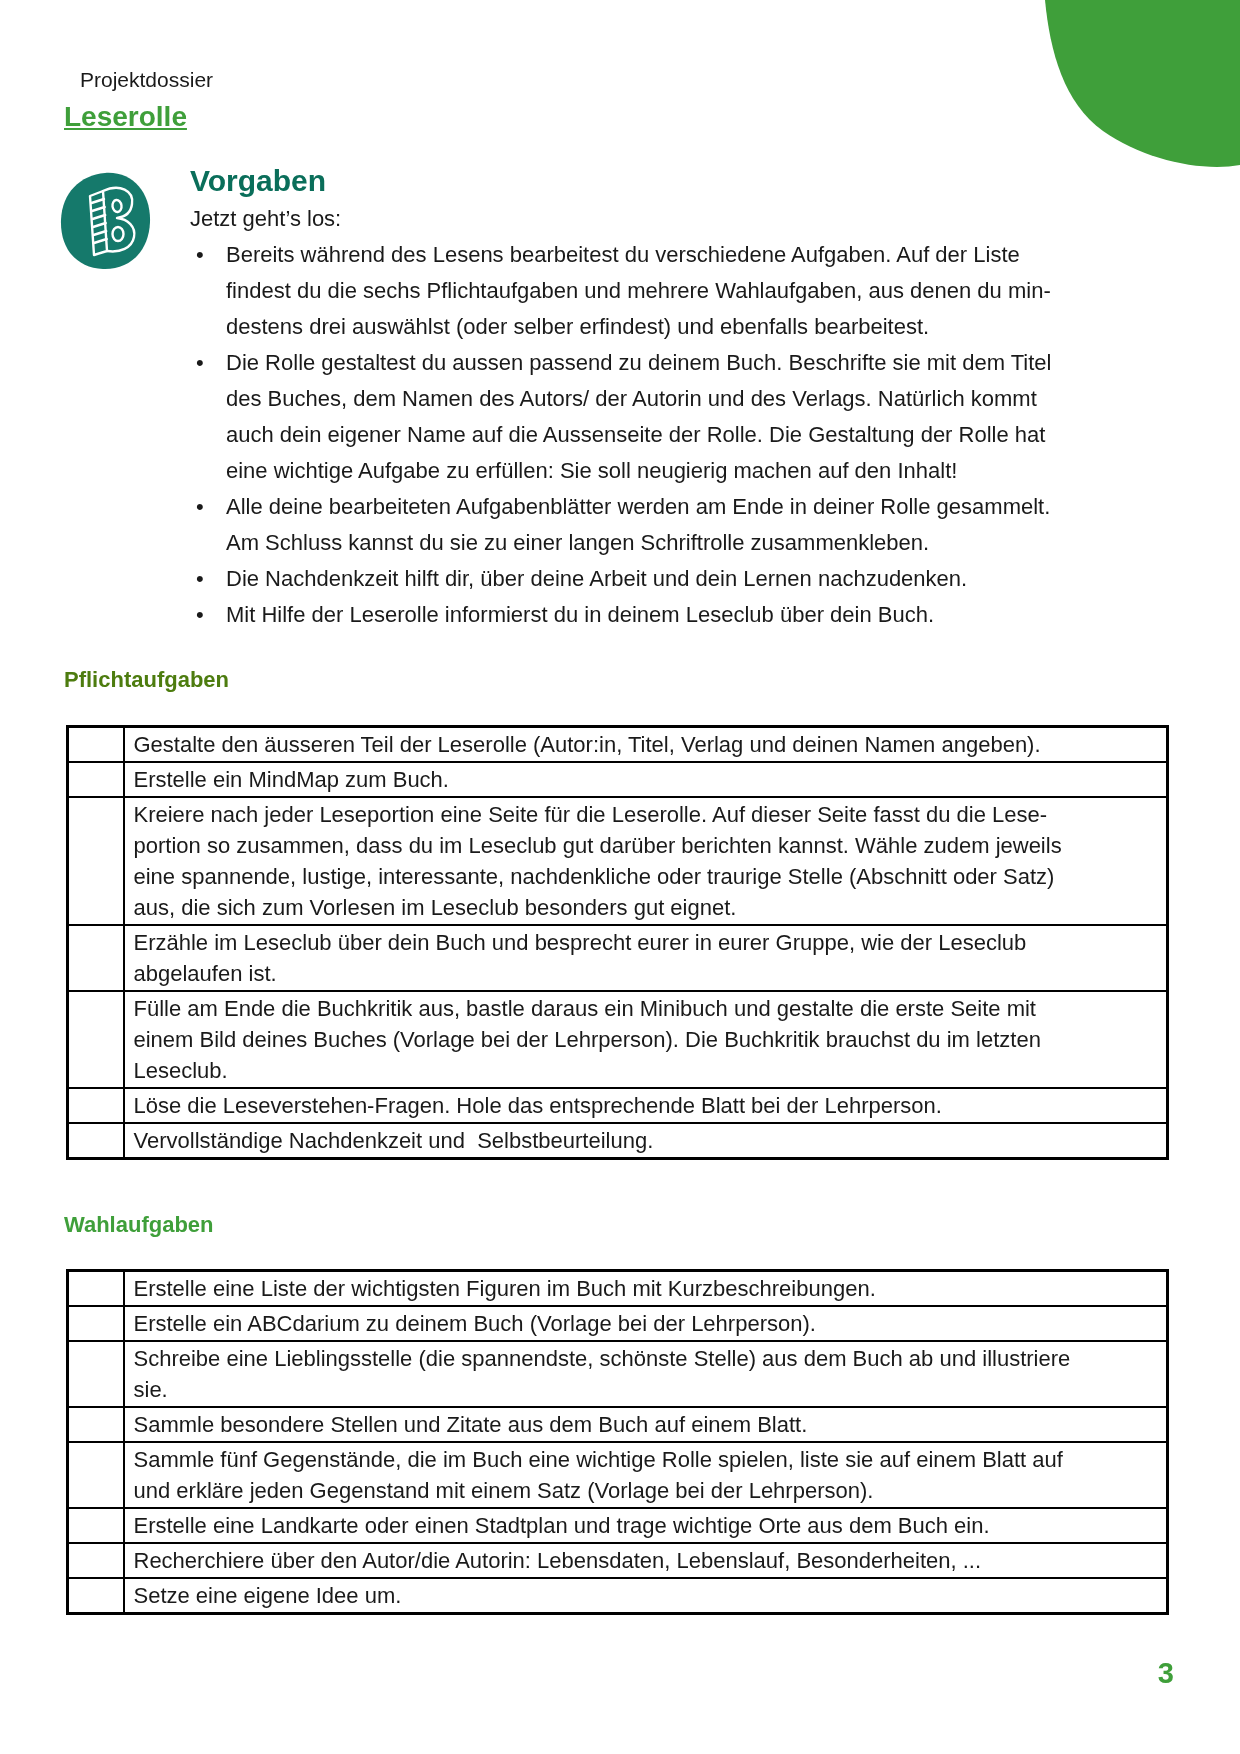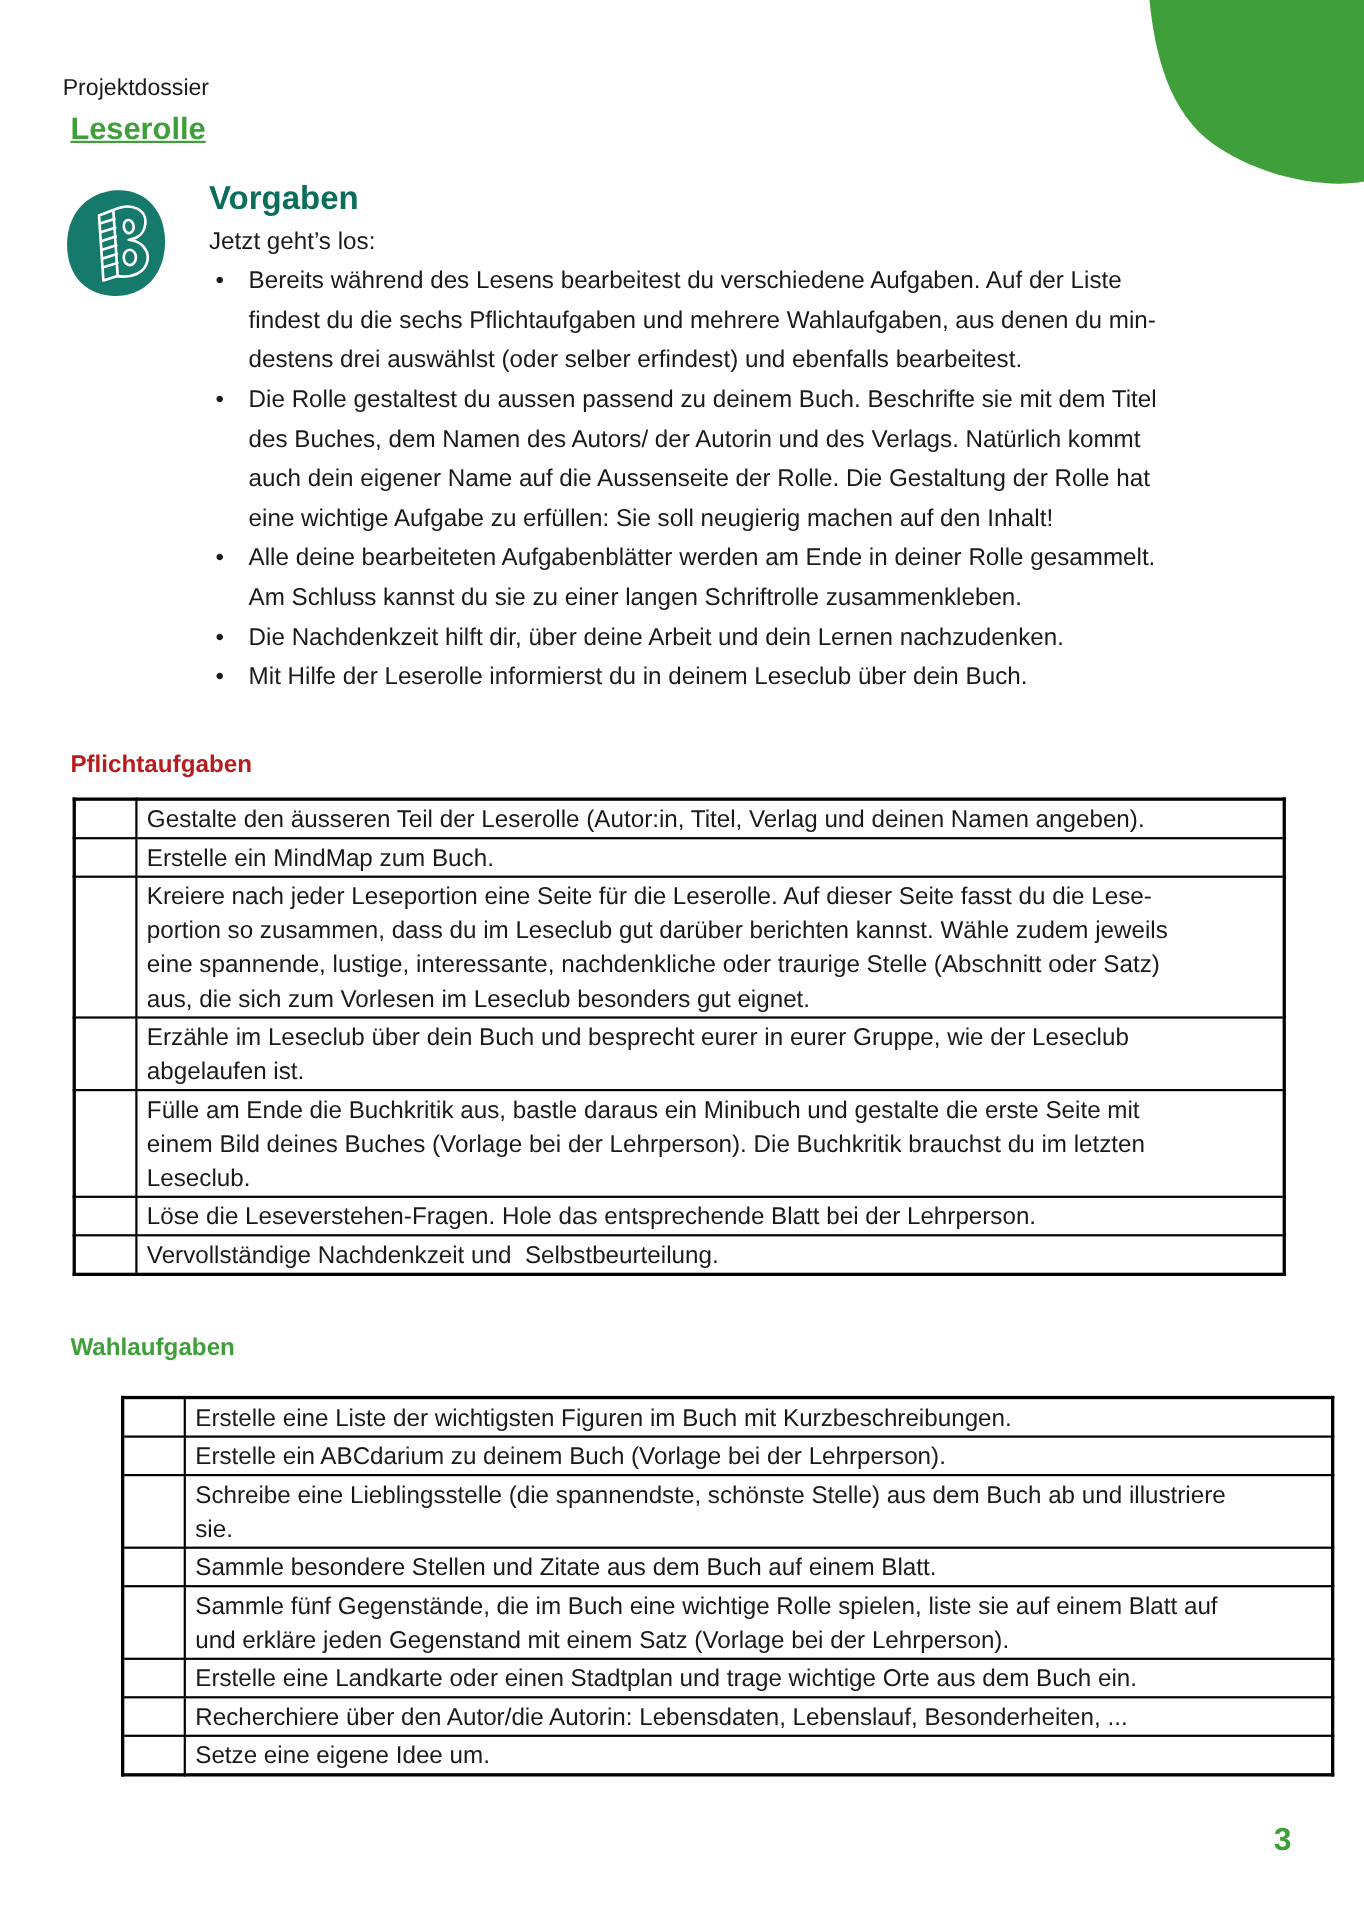--- a/index.html
+++ b/index.html
@@ -5,36 +5,36 @@
   html,body{margin:0;padding:0;background:#ffffff;}
   .page{
     position:relative;
     width:1240px;height:1754px;
     background:#ffffff;
     font-family:"Liberation Sans", sans-serif;
     color:#1a1a1a;
     overflow:hidden;
   }
   .corner-blob{position:absolute;top:0;right:0;width:200px;height:175px;}
-  .kicker{position:absolute;left:57px;top:66px;font-size:21px;line-height:28px;color:#1a1a1a;}
+  .kicker{position:absolute;left:80px;top:66px;font-size:21px;line-height:28px;color:#1a1a1a;}
   .title{position:absolute;left:64px;top:100px;font-size:28px;line-height:34px;font-weight:bold;color:#3f9f3a;text-decoration:underline;}
   .badge{position:absolute;left:58px;top:170px;width:94px;height:102px;}
   .vorgaben-section{position:absolute;left:190px;top:165px;width:980px;}
   .vorgaben-heading{margin:0 0 4px 0;font-size:30px;line-height:32px;font-weight:bold;color:#0a6e5a;}
   .vorgaben-intro{margin:0;font-size:22px;line-height:36px;}
   .bullet-list{list-style:none;margin:0;padding:0;}
   .bullet-list li{position:relative;padding-left:36px;font-size:22px;line-height:36px;}
   .bullet-list .marker{position:absolute;left:6px;top:0;}
   .bullet-list .btxt{white-space:pre-wrap;}
   .section-heading{position:absolute;left:64px;font-size:22px;line-height:26px;font-weight:bold;margin:0;}
-  .heading-pflicht{top:682px;color:#b91c1c;}
+  .heading-pflicht{top:667px;color:#4d7c0f;}
   .heading-wahl{top:1212px;color:#3f9f3a;}
   table.tasks{position:absolute;left:66px;width:1103px;border-collapse:collapse;border:3px solid #000;table-layout:fixed;}
   .table-pflicht{top:725px;}
-  .table-wahl{top:1269px;margin-left:44px;}
+  .table-wahl{top:1269px;}
   table.tasks td{border:2px solid #000;vertical-align:top;}
   table.tasks td.cb{width:56px;}
   table.tasks td.task{font-size:22px;line-height:31px;padding:1px 9px;white-space:pre-wrap;}
   .page-number{position:absolute;right:66px;top:1656px;font-size:29px;line-height:34px;font-weight:bold;color:#3f9f3a;}
 </style>
 </head>
 <body>
 
 <div class="page">
 

